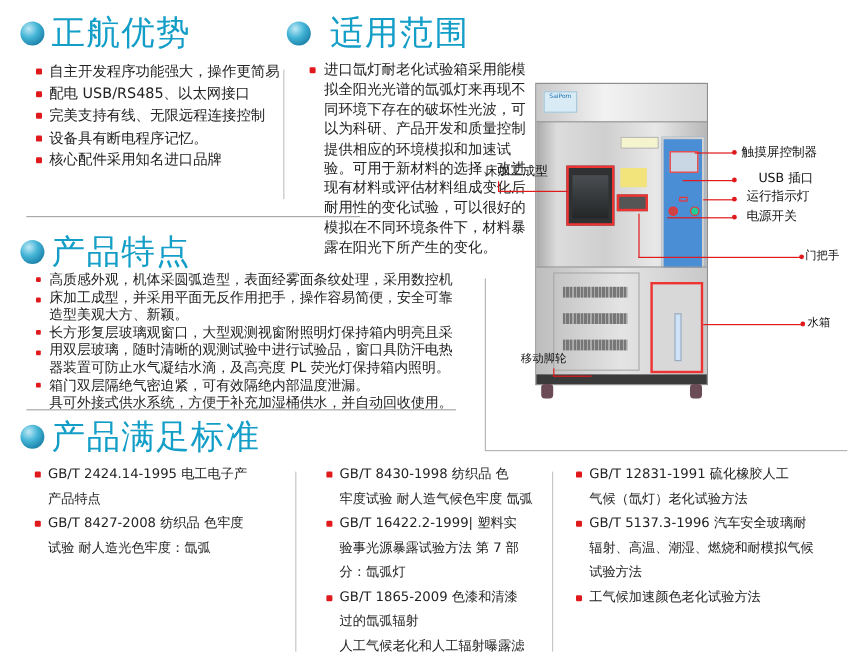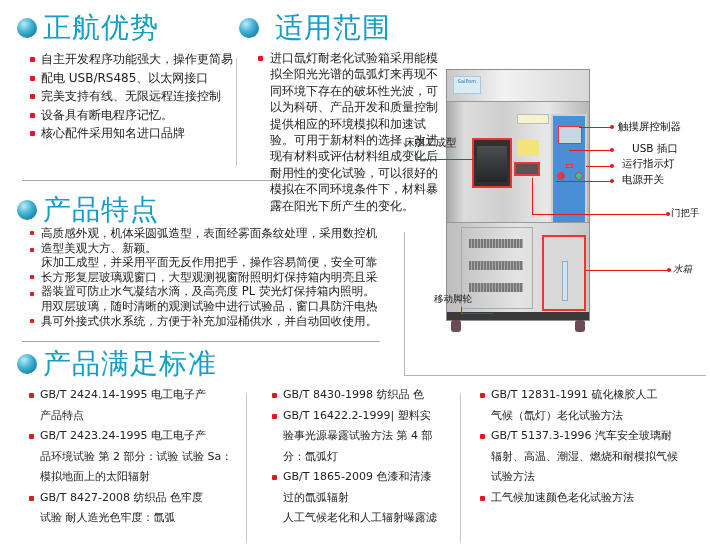--- a/index.html
+++ b/index.html
@@ -82,66 +82,63 @@
 
 <div class="sec-title" style="left:17px; top:193px;">
   <div class="sphere"></div>
   <span class="t">产品特点</span>
 </div>
 <div id="feat" style="position:absolute;">
   <div style="position:relative; padding-left:13px;">
     <div class="dot" style="left:2px; top:5px; border-radius:1px;"></div>
     <div class="dot" style="left:2px; top:22px; border-radius:1px;"></div>
     <div>高质感外观，机体采圆弧造型，表面经雾面条纹处理，采用数控机</div>
+    <div>床加工成型，并采用平面无反作用把手，操作容易简便，安全可靠</div>
     <div>造型美观大方、新颖。</div>
-    <div>床加工成型，并采用平面无反作用把手，操作容易简便，安全可靠</div>
   </div>
   <div style="position:relative; padding-left:13px;">
     <div class="dot" style="left:2px; top:5px; border-radius:1px;"></div>
     <div class="dot" style="left:2px; top:22px; border-radius:1px;"></div>
     <div>长方形复层玻璃观窗口，大型观测视窗附照明灯保持箱内明亮且采</div>
+    <div>用双层玻璃，随时清晰的观测试验中进行试验品，窗口具防汗电热</div>
     <div>器装置可防止水气凝结水滴，及高亮度 PL 荧光灯保持箱内照明。</div>
-    <div>用双层玻璃，随时清晰的观测试验中进行试验品，窗口具防汗电热</div>
   </div>
   <div style="position:relative; padding-left:13px;">
     <div class="dot" style="left:2px; top:5px; border-radius:1px;"></div>
+    <div>箱门双层隔绝气密迫紧，可有效隔绝内部温度泄漏。</div>
     <div>具可外接式供水系统，方便于补充加湿桶供水，并自动回收使用。</div>
   </div>
 </div>
 <div class="hline" style="left:22px; top:341px; width:358px;"></div>
 
 <div class="sec-title" style="left:17px; top:347px;">
   <div class="sphere"></div>
   <span class="t">产品满足标准</span>
 </div>
 
 <ul class="bl std-col" style="left:27px; width:225px;">
   <li>
       <div>GB/T 2424.14-1995 电工电子产</div>
       <div>产品特点</div>
     </li>
   <li>
-      <div>GB/T 2423.24-1995 电工电子产</div>
-      <div>品环境试验 第 2 部分：试验 试验 Sa：</div>
-      <div>模拟地面上的太阳辐射</div>
-    </li>
-  <li>
       <div>GB/T 8427-2008 纺织品 色牢度</div>
       <div>试验 耐人造光色牢度：氙弧</div>
     </li>
 </ul>
 <div class="vline" style="left:246px; top:393px; height:150px;"></div>
 
 <ul class="bl std-col" style="left:270px; width:210px;">
   <li>
       <div>GB/T 8430-1998 纺织品 色</div>
+      <div>牢度试验 耐人造气候色牢度 氙弧</div>
     </li>
   <li>
       <div>GB/T 16422.2-1999| 塑料实</div>
-      <div>验事光源暴露试验方法 第 4 部</div>
+      <div>验事光源暴露试验方法 第 7 部</div>
       <div>分：氙弧灯</div>
     </li>
   <li>
       <div>GB/T 1865-2009 色漆和清漆</div>
       <div>过的氙弧辐射</div>
       <div>人工气候老化和人工辐射曝露滤</div>
     </li>
 </ul>
 <div class="vline" style="left:460px; top:393px; height:150px;"></div>
 
@@ -214,18 +211,18 @@
   <div class="dot" style="left:206px; top:179px;"></div>
   <div class="lbl lbl-big" style="left:218px; top:173px;">电源开关</div>
 
   <div class="lead" style="left:128px; top:178px; width:1px; height:37px;"></div>
   <div class="lead" style="left:128px; top:214px; width:135px; height:1px;"></div>
   <div class="dot" style="left:262px; top:212px;"></div>
   <div class="lbl" style="left:267px; top:207px;">门把手</div>
 
   <div class="lead" style="left:182px; top:270px; width:82px; height:1px;"></div>
   <div class="dot" style="left:263px; top:268px;"></div>
-  <div class="lbl" style="left:269px; top:263px;font-style:italic;">水箱</div>
+  <div class="lbl" style="left:269px; top:263px;">水箱</div>
 
   <div class="lbl" style="left:30px; top:293px;">移动脚轮</div>
   <div class="lead" style="left:57px; top:307px; width:1px; height:7px;"></div>
   <div class="lead" style="left:57px; top:313px; width:32px; height:1px;"></div>
 </div>
 
 </body></html>

